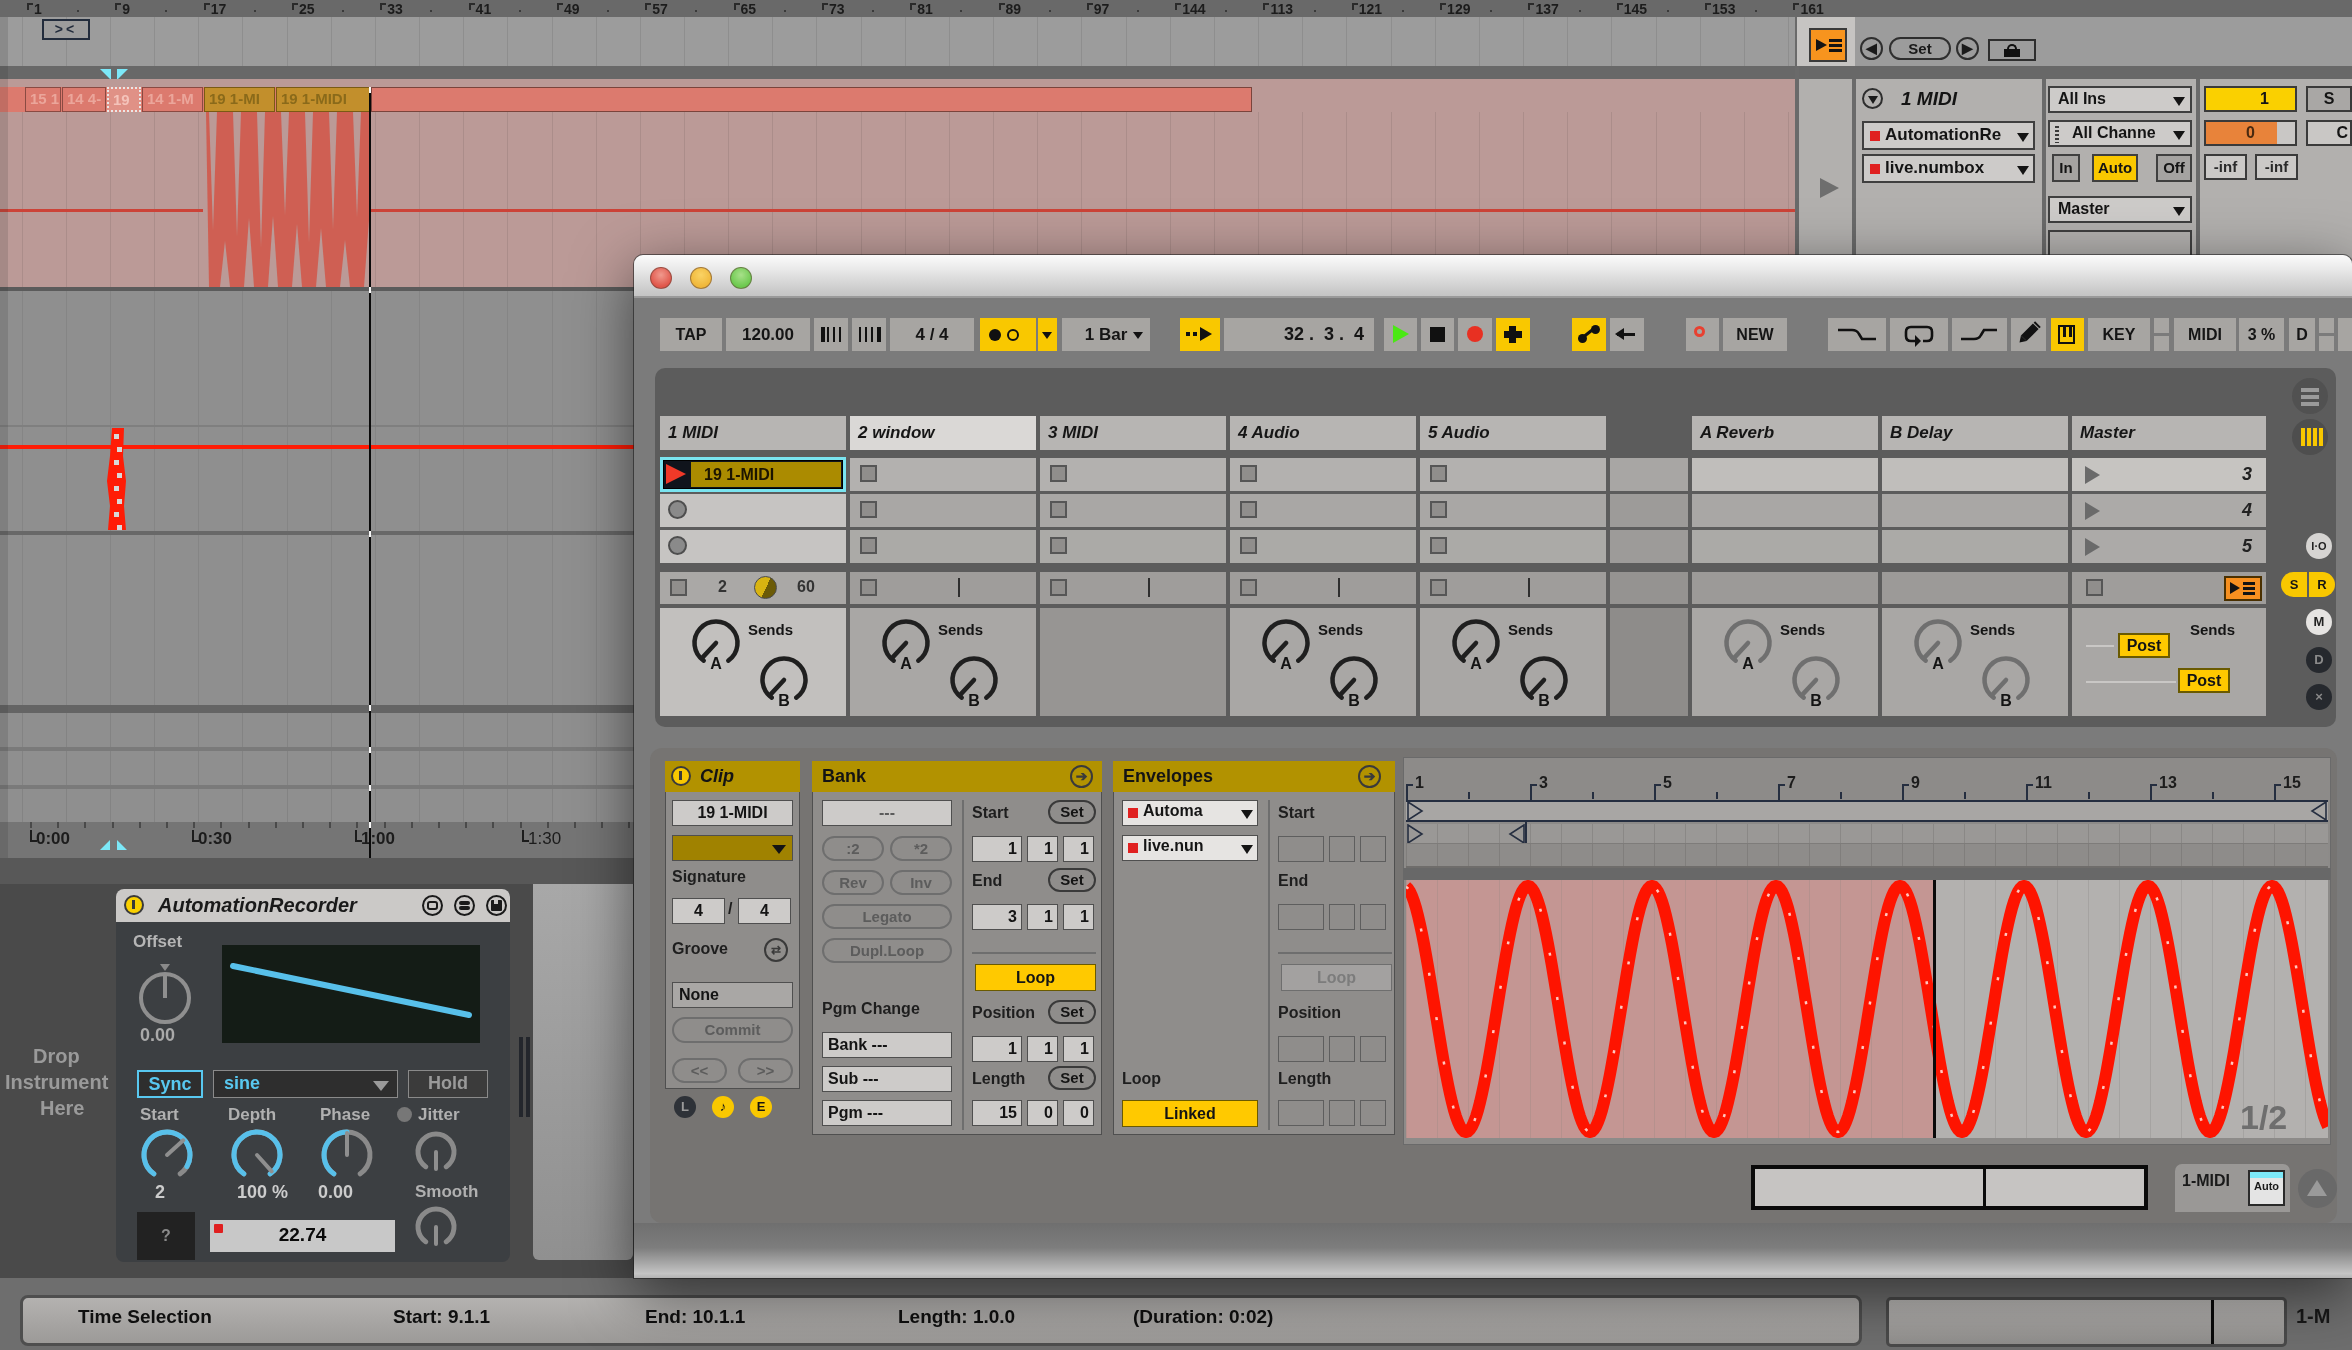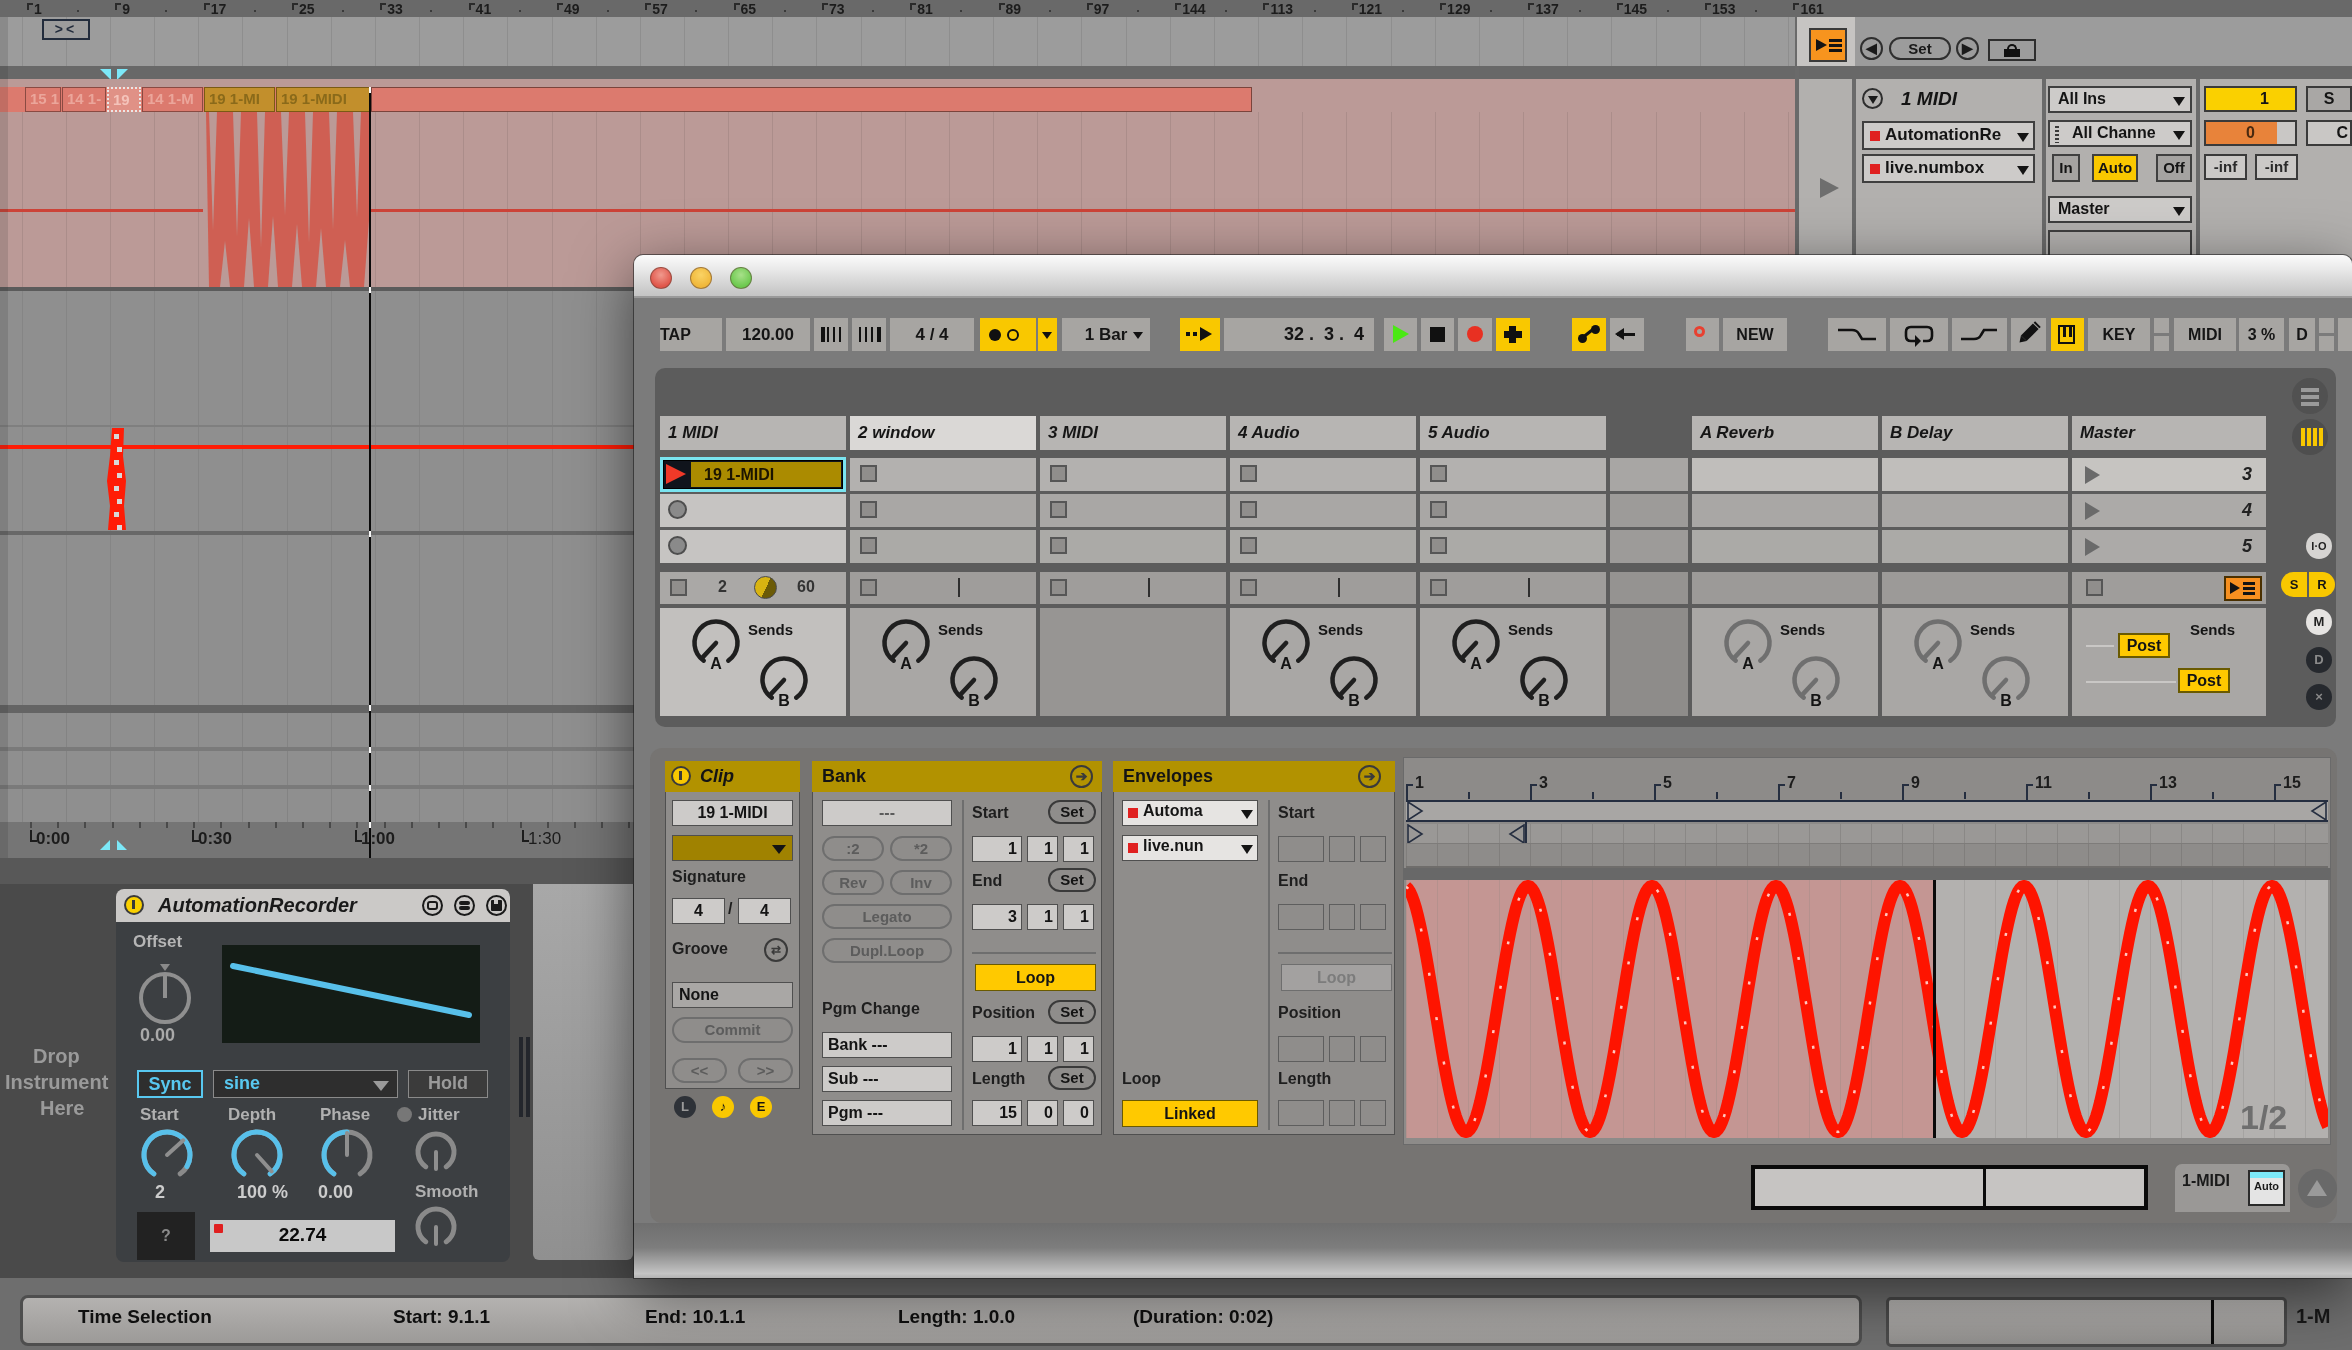--- a/index.html
+++ b/index.html
@@ -175,21 +175,21 @@
 <div style="position:absolute;left:1478.8799999999999px;top:112px;width:1px;height:175px;background:#ab8d8a"></div>
 <div style="position:absolute;left:1523.0399999999997px;top:112px;width:1px;height:175px;background:#ab8d8a"></div>
 <div style="position:absolute;left:1567.1999999999998px;top:112px;width:1px;height:175px;background:#ab8d8a"></div>
 <div style="position:absolute;left:1611.3599999999997px;top:112px;width:1px;height:175px;background:#ab8d8a"></div>
 <div style="position:absolute;left:1655.5199999999998px;top:112px;width:1px;height:175px;background:#ab8d8a"></div>
 <div style="position:absolute;left:1699.6799999999998px;top:112px;width:1px;height:175px;background:#ab8d8a"></div>
 <div style="position:absolute;left:1743.8399999999997px;top:112px;width:1px;height:175px;background:#ab8d8a"></div>
 <div style="position:absolute;left:1787.9999999999998px;top:112px;width:1px;height:175px;background:#ab8d8a"></div>
 <div style="position:absolute;left:0px;top:87px;width:370px;height:25px;background:#dc7a6e"></div>
 <div style="position:absolute;left:25px;top:87px;width:36px;height:25px;background:#dc7a6e;border:1px solid #8a4a42;color:#eba69b;font-weight:bold;font-size:15px;line-height:22px;padding-left:4px;overflow:hidden;white-space:nowrap">15 1</div>
-<div style="position:absolute;left:62px;top:87px;width:44px;height:25px;background:#dc7a6e;border:1px solid #8a4a42;color:#eba69b;font-weight:bold;font-size:15px;line-height:22px;padding-left:4px;overflow:hidden;white-space:nowrap">14 1-</div>
+<div style="position:absolute;left:62px;top:87px;width:44px;height:25px;background:#dc7a6e;border:1px solid #8a4a42;color:#eba69b;font-weight:bold;font-size:15px;line-height:22px;padding-left:4px;overflow:hidden;white-space:nowrap">14 4-</div>
 <div style="position:absolute;left:107px;top:87px;width:34px;height:25px;background:#e09186;border:2px dotted #e8e8e8;color:#f4c3ba;font-weight:bold;font-size:15px;line-height:22px;padding-left:4px;overflow:hidden;white-space:nowrap">19</div>
 <div style="position:absolute;left:142px;top:87px;width:61px;height:25px;background:#dc7a6e;border:1px solid #8a4a42;color:#eba69b;font-weight:bold;font-size:15px;line-height:22px;padding-left:4px;overflow:hidden;white-space:nowrap">14 1-M</div>
 <div style="position:absolute;left:204px;top:87px;width:71px;height:25px;background:#c28f2c;border:1px solid #7a5a14;color:#8a6a1a;font-weight:bold;font-size:15px;line-height:22px;padding-left:4px;overflow:hidden;white-space:nowrap">19 1-MI</div>
 <div style="position:absolute;left:276px;top:87px;width:94px;height:25px;background:#c28f2c;border:1px solid #7a5a14;color:#8a6a1a;font-weight:bold;font-size:15px;line-height:22px;padding-left:4px;overflow:hidden;white-space:nowrap">19 1-MIDI</div>
 <div style="position:absolute;left:371px;top:87px;width:881px;height:25px;background:#dc7a6e;border:1px solid #7a443c"></div>
 <div style="position:absolute;left:0px;top:209px;width:1795px;height:3px;background:#cc4338"></div>
 <div style="position:absolute;left:203px;top:112px;width:170px;height:175px;"><svg width="170" height="175" viewBox="0 0 170 175">
         <rect x="0" y="0" width="167" height="175" fill="#cf5f53"></rect>
         <polygon points="6,0 14,0 10,118" fill="#bb9a97"></polygon>
         <polygon points="30,0 38,0 34,124" fill="#bb9a97"></polygon>
@@ -588,21 +588,21 @@
       <div style="position:absolute;left:322px;top:0;width:3px;height:44px;background:#0a0a0a"></div>
     </div>
 <div style="position:absolute;left:2296px;top:1305px;font-size:20px;color:#181818;font-weight:bold;white-space:nowrap;">1-M</div>
 <div style="position:absolute;left:634px;top:255px;width:1718px;height:1023px;background:#7b7b7b;border-radius:9px 9px 0 0;box-shadow:0 15px 60px rgba(0,0,0,.55),0 0 0 1px rgba(40,40,40,.6)"></div>
 <div style="position:absolute;left:634px;top:255px;width:1718px;height:43px;background:linear-gradient(180deg,#fbfbfb 0%,#e8e8e8 35%,#c9c9c9 85%,#c2c2c2 100%);border-radius:9px 9px 0 0"></div>
 <div style="position:absolute;left:634px;top:296px;width:1718px;height:2px;background:#9a9a9a"></div>
 <div style="position:absolute;left:650px;top:267px;width:22px;height:22px;background:radial-gradient(circle at 50% 35%,#f09a8e,#e0564a 70%);border-radius:50%;border:1px solid rgba(90,60,50,.5)"></div>
 <div style="position:absolute;left:690px;top:267px;width:22px;height:22px;background:radial-gradient(circle at 50% 35%,#fad365,#f0b73a 70%);border-radius:50%;border:1px solid rgba(90,60,50,.5)"></div>
 <div style="position:absolute;left:730px;top:267px;width:22px;height:22px;background:radial-gradient(circle at 50% 35%,#a8e08a,#6cc94e 70%);border-radius:50%;border:1px solid rgba(90,60,50,.5)"></div>
 <div style="position:absolute;left:634px;top:298px;width:1718px;height:60px;background:#7b7b7b"></div>
-<div style="position:absolute;left:660px;top:318px;width:62px;height:33px;background:#a7a5a2;color:#151515;font-weight:bold;text-align:left;font-size:16px;line-height:33px">TAP</div>
+<div style="position:absolute;left:660px;top:318px;width:62px;height:33px;background:#a7a5a2;color:#151515;font-weight:bold;text-align:center;font-size:16px;line-height:33px">TAP</div>
 <div style="position:absolute;left:726px;top:318px;width:84px;height:33px;background:#a7a5a2;color:#151515;font-weight:bold;text-align:center;font-size:17px;line-height:33px">120.00</div>
 <div style="position:absolute;left:814px;top:318px;width:34px;height:33px;background:#a7a5a2;color:#151515;font-weight:bold;text-align:center;font-size:17px;line-height:33px">
       <div style="position:absolute;left:7px;top:9px;width:4px;height:15px;background:#111"></div>
       <div style="position:absolute;left:13px;top:9px;width:2px;height:15px;background:#111"></div>
       <div style="position:absolute;left:19px;top:9px;width:2px;height:15px;background:#111"></div>
       <div style="position:absolute;left:25px;top:9px;width:2px;height:15px;background:#111"></div>
     </div>
 <div style="position:absolute;left:852px;top:318px;width:34px;height:33px;background:#a7a5a2;color:#151515;font-weight:bold;text-align:center;font-size:17px;line-height:33px">
       <div style="position:absolute;left:7px;top:9px;width:2px;height:15px;background:#111"></div>
       <div style="position:absolute;left:13px;top:9px;width:2px;height:15px;background:#111"></div>

